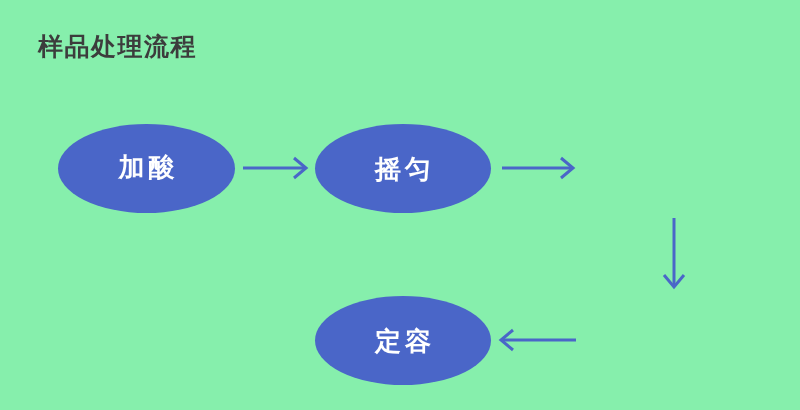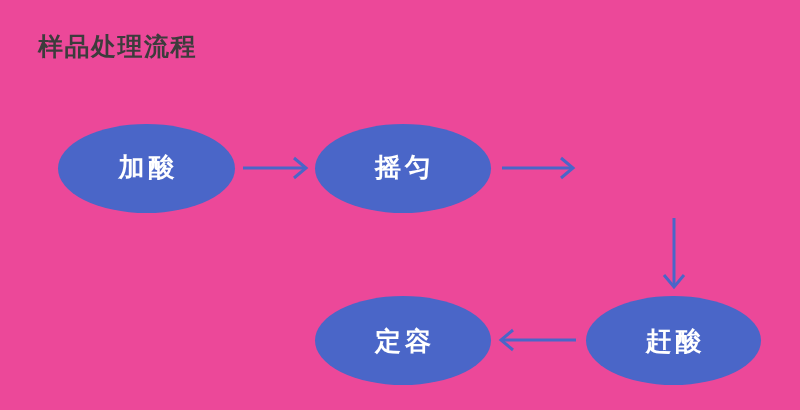--- a/index.html
+++ b/index.html
@@ -11,21 +11,21 @@
     width: 800px;
     height: 410px;
     background: #ffffff;
     font-family: "Liberation Sans", "DejaVu Sans", sans-serif;
     overflow: hidden;
   }
   #canvas {
     position: relative;
     width: 800px;
     height: 410px;
-    background: #ec4899;
+    background: #86efac;
   }
   #page-title {
     position: absolute;
     left: 38px;
     top: 31px;
     font-size: 25px;
     font-weight: bold;
     color: #3c3c3c;
     letter-spacing: 1.5px;
     white-space: nowrap;
@@ -61,32 +61,29 @@
 <body>
 
 <div id="canvas">
 
   <div id="page-title">样品处理流程</div>
 
   <div class="node" style="left:58px;  top:124px; width:177px; height:89px;font-family:Liberation Mono, monospace;">
     <span class="node-label">加酸</span>
   </div>
 
-  <div class="node" style="left:315px; top:124px; width:176px; height:89px;font-family:Liberation Mono, monospace;">
+  <div class="node" style="left:315px; top:124px; width:176px; height:89px;">
     <span class="node-label">摇匀</span>
   </div>
 
 
   <div class="node" style="left:315px; top:296px; width:176px; height:89px;align-items:center;">
     <span class="node-label">定容</span>
   </div>
 
-  <div class="node" style="left:586px; top:296px; width:175px; height:89px;">
-    <span class="node-label">赶酸</span>
-  </div>
 
   <svg class="arrow-svg" style="left:243px; top:152px;" width="66" height="32" viewBox="0 0 66 32">
     <line x1="0" y1="16" x2="62" y2="16" stroke="#4a66c8" stroke-width="3"></line>
     <polyline points="51,6 63,16 51,26" fill="none" stroke="#4a66c8" stroke-width="3" stroke-linecap="butt" stroke-linejoin="miter"></polyline>
   </svg>
 
   <svg class="arrow-svg" style="left:502px; top:152px;" width="74" height="32" viewBox="0 0 74 32">
     <line x1="0" y1="16" x2="70" y2="16" stroke="#4a66c8" stroke-width="3"></line>
     <polyline points="59,6 71,16 59,26" fill="none" stroke="#4a66c8" stroke-width="3" stroke-linecap="butt" stroke-linejoin="miter"></polyline>
   </svg>

